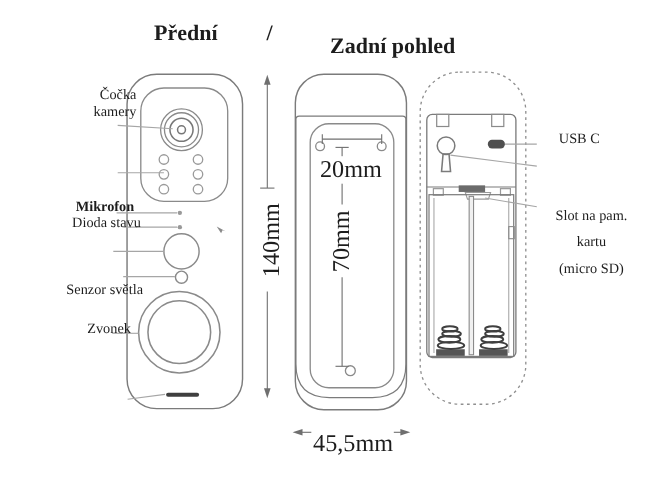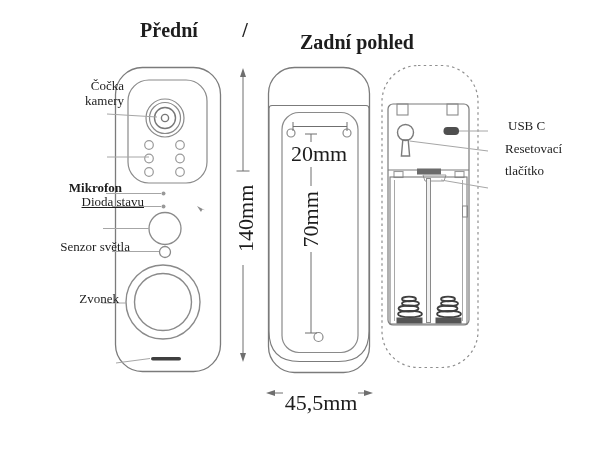--- a/index.html
+++ b/index.html
@@ -6,21 +6,21 @@
   #stage{
     position:relative;width:600px;height:450px;background:#ffffff;overflow:hidden;
     font-family:"Liberation Serif","DejaVu Serif",serif;color:#1d1d1d;
   }
   #lineart{position:absolute;left:0;top:0;}
   .t{position:absolute;line-height:1.12;white-space:nowrap;}
   .ln{display:block;}
   .title{font-size:20px;font-weight:bold;text-align:center;}
   .lbl{font-size:13px;margin-left:18px;}
   .lbl-l{text-align:right;}
-  .lbl-r{text-align:left;}
+  .lbl-r{text-align:center;}
   .dim{font-size:22px;text-align:center;}
   .rot{transform:rotate(-90deg);transform-origin:center center;}
   .wbg{background:#ffffff;margin-top:41px;}
 </style>
 </head>
 <body>
 
 <div id="stage">
 
   <svg id="lineart" width="600" height="450" viewBox="0 0 600 450">
@@ -169,28 +169,29 @@
 
   <div class="t title" style="left:115px;top:19px;width:108px;">Přední</div>
   <div class="t title" style="left:236px;top:19px;width:18px;">/</div>
   <div class="t title" style="left:283px;top:19px;width:148px;margin-top:12px;">Zadní pohled</div>
 
   <div class="t lbl lbl-l" style="left:10px;top:79px;width:96px;">
     <span class="ln">Čočka</span>
     <span class="ln">kamery</span>
   </div>
   <div class="t lbl lbl-l" style="left:8px;top:181px;width:96px;font-weight:bold;">Mikrofon</div>
-  <div class="t lbl lbl-l" style="left:30px;top:195px;width:96px;text-decoration:underline;">Dioda stavu</div>
-  <div class="t lbl lbl-l" style="left:4px;top:240px;width:108px;">Senzor světla</div>
+  <div class="t lbl lbl-l" style="left:14px;top:195px;width:96px;">Dioda stavu</div>
+  <div class="t lbl lbl-l" style="left:4px;top:256px;width:108px;">Senzor světla</div>
   <div class="t lbl lbl-l" style="left:10px;top:292px;width:91px;">Zvonek</div>
 
   <div class="t lbl lbl-r" style="left:490px;top:119px;">USB C</div>
-  <div class="t lbl lbl-r" style="left:487px;top:138px;line-height:22px;">
-    <span class="ln">Resetovací</span>
-    <span class="ln">tlačítko</span>
+  <div class="t lbl lbl-r" style="left:487px;top:184px;line-height:24px;">
+    <span class="ln">Slot na pam.</span>
+    <span class="ln">kartu</span>
+    <span class="ln">(micro SD)</span>
   </div>
 
   <div class="t dim rot" style="left:199px;top:206px;width:95px;">140mm</div>
   <div class="t dim rot" style="left:276px;top:207px;width:70px;">70mm</div>
   <div class="t dim wbg" style="left:289px;top:101px;width:60px;">20mm</div>
   <div class="t dim" style="left:281px;top:391px;width:80px;">45,5mm</div>
 
 </div>
 
 </body></html>

